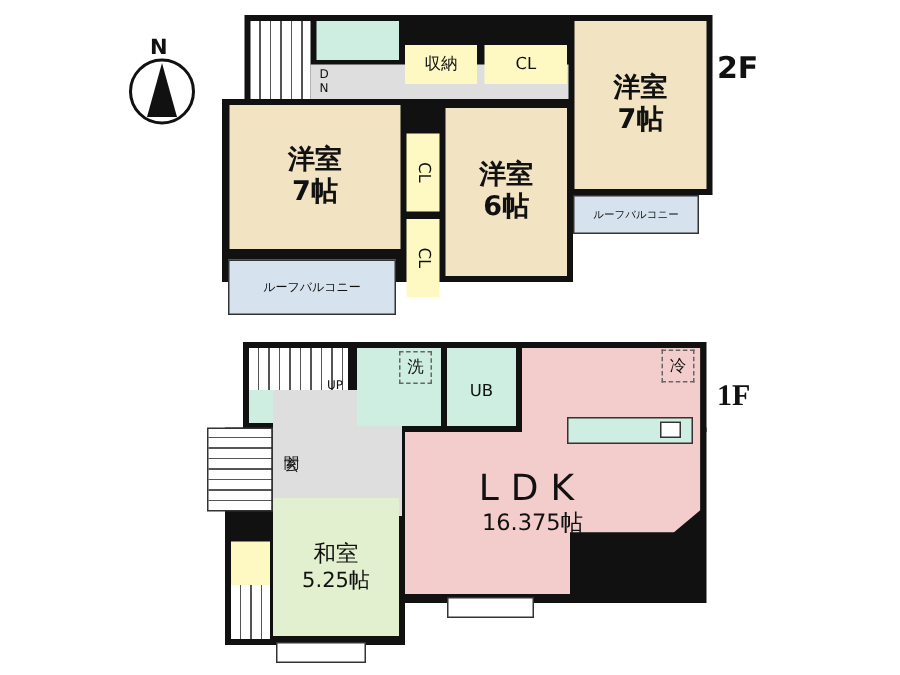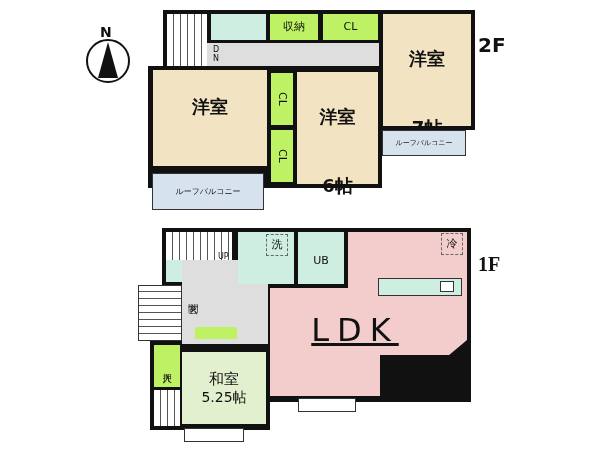--- a/index.html
+++ b/index.html
@@ -6,22 +6,22 @@
   body{width:600px;height:450px;position:relative;overflow:hidden;font-family:"DejaVu Sans","Liberation Sans",sans-serif;color:#111;}
   .abs{position:absolute;box-sizing:border-box;}
   .wall{background:#111;}
   .room{display:flex;flex-direction:column;align-items:center;justify-content:center;text-align:center;line-height:1.15;}
   .tan{background:#f2e3c2;}
   .pink{background:#f3cdcb;}
   .mint{background:#cdeee0;}
   .gray{background:#dedede;}
   .blue{background:#d6e3ee;justify-content:center;}
   .green{background:#e3f0cf;}
-  .brown{background:#bef264;}
-  .big{font-size:18px;font-weight:bold;margin-top:48px;}
+  .brown{background:#fef9c3;margin-top:16px;}
+  .big{font-size:18px;font-weight:bold;}
   .mid{font-size:11px;}
   .sm{font-size:8px;}
   .floor-label{font-size:20px;font-weight:bold;margin-top:25px;}
   .stair{background:repeating-linear-gradient(90deg,#fff 0 6px,#555 6px 7px);}
   .stairh{background:repeating-linear-gradient(0deg,#fff 0 6px,#555 6px 7px);}
   .win{background:#fff;border:1px solid #333;}
   .dashed{border:1px dashed #666;}
 </style>
 </head>
 <body>
@@ -112,32 +112,33 @@
       <span>洗</span>
     </div>
 
   <div class="abs room mint mid" style="left:298px;top:232px;width:46px;height:52px;padding-top:7px;">
       <span>UB</span>
     </div>
 
   <div class="abs pink" style="left:348px;top:232px;width:119px;height:150px;clip-path:polygon(0 0,100% 0,100% 72%,85% 82%,0 82%);"></div>
   <div class="abs pink" style="left:270px;top:288px;width:110px;height:108px;"></div>
   <div class="abs room" style="left:300px;top:312px;width:110px;">
-    <span style="font-size:32px;letter-spacing:8px;text-decoration:underline;">LDK</span>
+    <span style="font-size:24px;letter-spacing:8px;">LDK</span>
+    <span style="font-size:15px;">16.375帖</span>
   </div>
   <div class="abs room dashed mid" style="left:441px;top:233px;width:22px;height:22px;">
       <span>冷</span>
     </div>
   <div class="abs mint" style="left:378px;top:278px;width:84px;height:18px;border:1px solid #333;"></div>
   <div class="abs" style="left:440px;top:281px;width:14px;height:11px;border:1px solid #333;background:#fff;"></div>
   <div class="abs win" style="left:298px;top:398px;width:58px;height:14px;"></div>
 
   <div class="abs room brown" style="left:154px;top:345px;width:26px;height:42px;">
       <span style="writing-mode:vertical-rl;font-size:9px;">押入</span>
     </div>
   <div class="abs stair" style="left:154px;top:390px;width:26px;height:36px;"></div>
 
-  <div class="abs room green" style="left:182px;top:352px;width:84px;height:72px;">
+  <div class="abs room green" style="left:182px;top:332px;width:84px;height:92px;">
     <span style="font-size:15px;">和室</span>
     <span style="font-size:14px;">5.25帖</span>
   </div>
   <div class="abs win" style="left:184px;top:428px;width:60px;height:14px;"></div>
 </div>
 
 </body></html>

